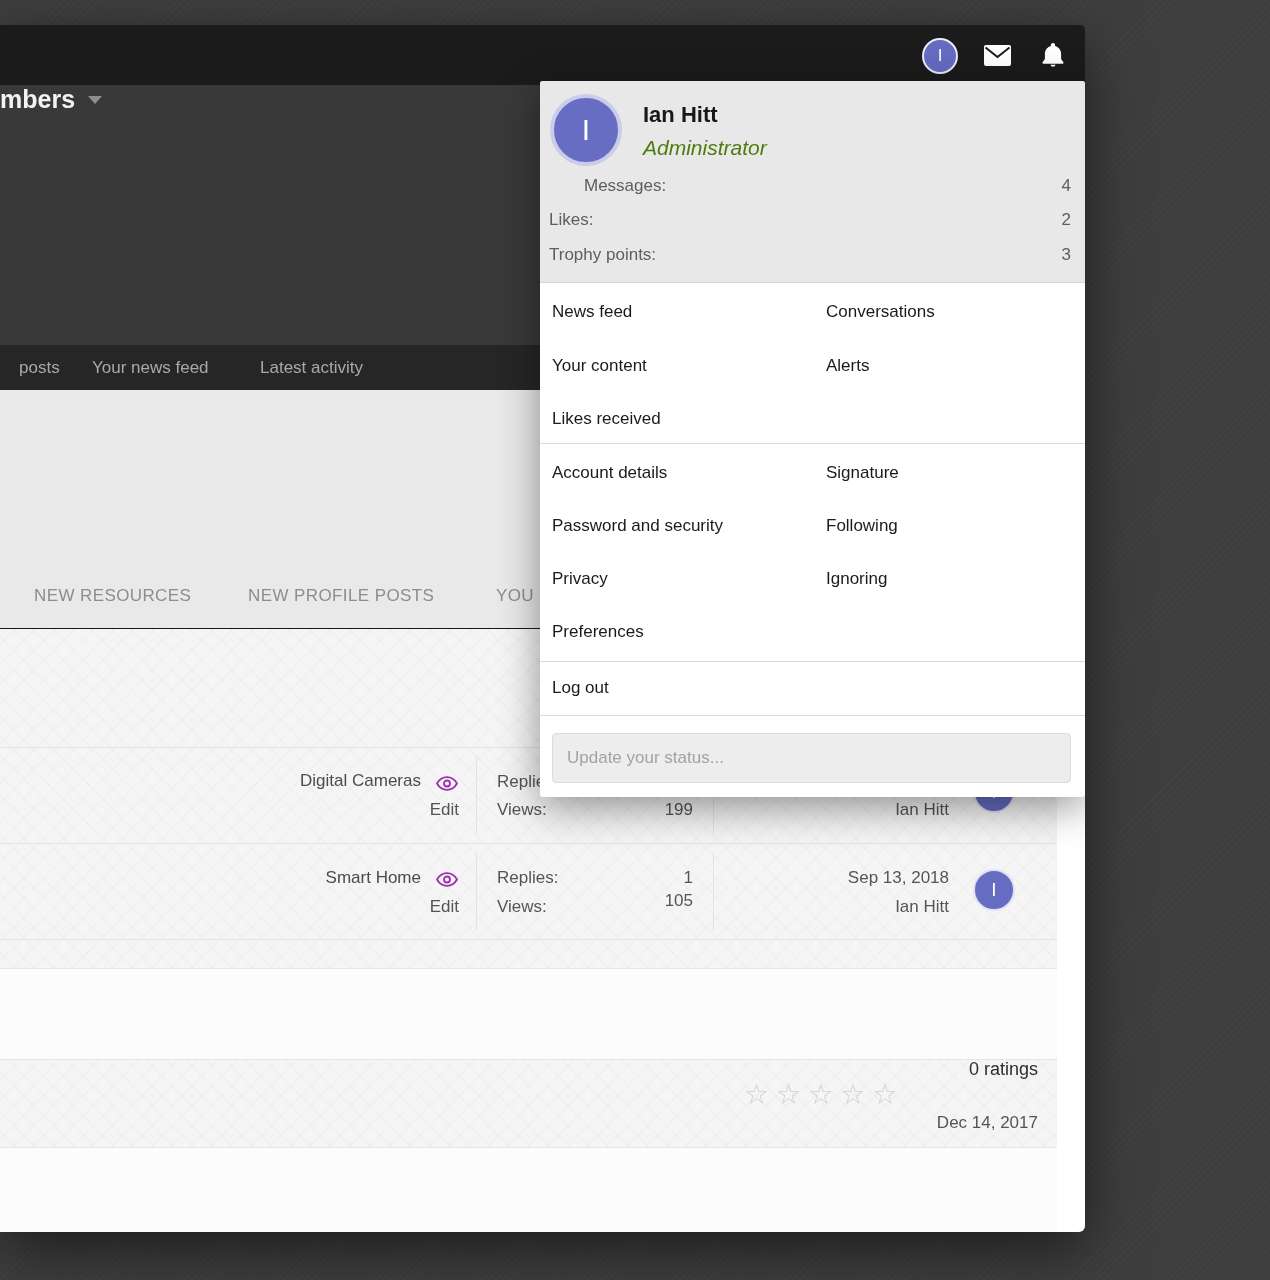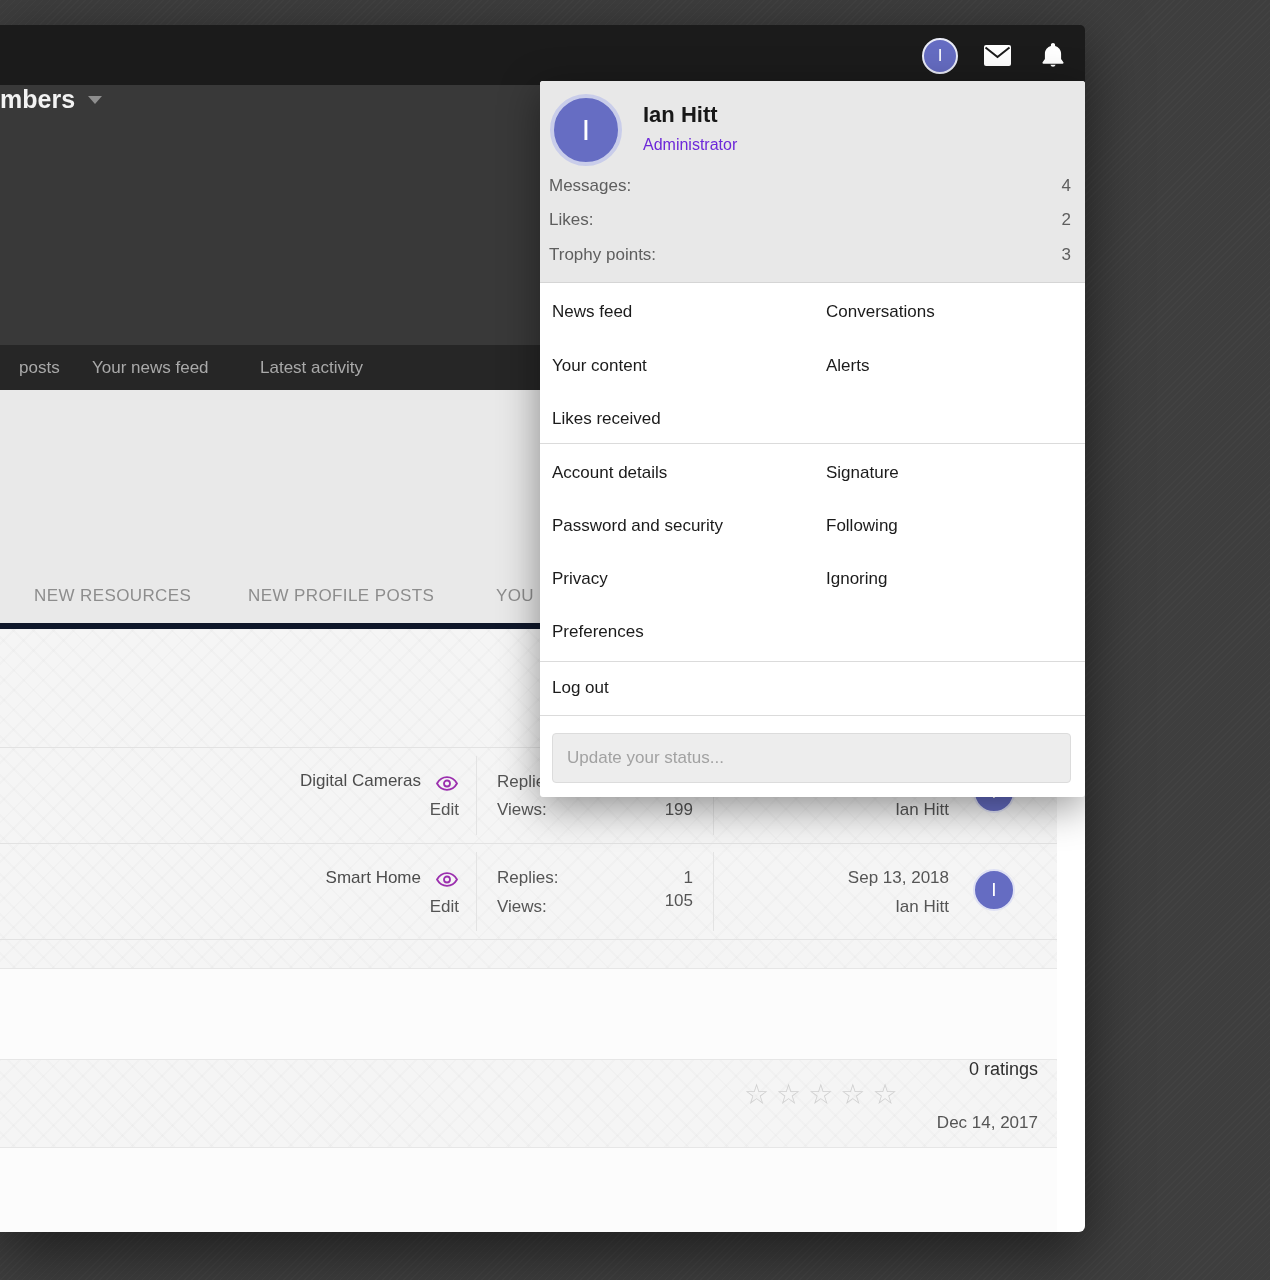--- a/index.html
+++ b/index.html
@@ -45,21 +45,21 @@
     border-top:8px solid #8e8e8e;
   }
 
   
   .navbar { left:0; top:320px; width:1085px; height:45px; background:#262626; }
   .navtab { position:absolute; top:0; height:45px; line-height:45px; font-size:17px; color:#a9a9a9; white-space:nowrap; cursor:pointer;margin-left:19px; }
 
   
   .contentbody { left:0; top:365px; width:1085px; height:842px; background:#ffffff; }
   .contentcol { left:0; top:0; width:1057px; height:842px; border-right:1px solid #e3e3e3; background:#fff; }
-  .grayhead { left:0; top:0; width:1057px; height:239px; background:#e9e9e9; border-bottom:6px solid #0f172a; }
+  .grayhead { left:0; top:0; width:1057px; height:239px; background:#e9e9e9; border-bottom:1px solid #0f172a; }
   .sectab { position:absolute; top:196px; font-size:17px; color:#8d8d8d; letter-spacing:0.4px; white-space:nowrap; cursor:pointer; }
   .patternarea {
     left:0; top:239px; width:1057px; height:603px;
     background-color:#f5f5f5;
     background-image:
       repeating-linear-gradient(45deg, rgba(0,0,0,0.016) 0 2px, transparent 2px 14px),
       repeating-linear-gradient(-45deg, rgba(0,0,0,0.016) 0 2px, transparent 2px 14px);
   }
 
   .rrow { left:0; width:1057px; border-top:1px solid #e2e2e2; }
@@ -87,21 +87,21 @@
     z-index:50;
   }
   .panel-header { position:absolute; left:0; top:0; width:545px; height:202px; background:#e8e8e8; border-bottom:1px solid #d5d5d5; border-radius:3px 3px 0 0; }
   .panel-avatar {
     position:absolute; left:10px; top:13px; width:72px; height:72px; border-radius:50%;
     background:#666dc3; border:4px solid #c9cdea;
     color:#fff; font-size:30px; display:flex; align-items:center; justify-content:center;
     cursor:pointer;
   }
   .panel-name { position:absolute; left:103px; top:21px; font-size:22px; font-weight:bold; color:#181818; white-space:nowrap; }
-  .panel-role { position:absolute; left:103px; top:55px; font-size:16px; color:#6d28d9; white-space:nowrap; }
+  .panel-role { position:absolute; left:103px; top:55px; font-size:21px; color:#4d7c0f; white-space:nowrap;font-style:italic; }
   .stat-label { position:absolute; left:9px; font-size:17px; color:#5e5e5e; white-space:nowrap; }
   .stat-value { position:absolute; right:14px; font-size:17px; color:#5e5e5e; }
   .mi { position:absolute; font-size:17px; color:#1b1b1b; white-space:nowrap; cursor:pointer; }
   .sep { position:absolute; left:0; width:545px; border-top:1px solid #dbdbdb; }
   .status-input {
     position:absolute; left:12px; top:652px; width:519px; height:50px;
     background:#ededed; border:1px solid #dcdcdc; border-radius:4px;
     font-size:17px; color:#333; padding:0 14px;
     font-family:"Liberation Sans","DejaVu Sans",sans-serif;
     outline:none;
@@ -210,21 +210,21 @@
 
   <div class="panel abs">
 
     <div class="panel-header">
       <div class="panel-avatar">
         <span>I</span>
       </div>
       <div class="panel-name">Ian Hitt</div>
       <div class="panel-role">Administrator</div>
 
-      <div class="stat-label" style="top:95px;">Messages:</div>
+      <div class="stat-label" style="top:95px;margin-left:35px;">Messages:</div>
       <div class="stat-value" style="top:95px;">4</div>
       <div class="stat-label" style="top:129px;">Likes:</div>
       <div class="stat-value" style="top:129px;">2</div>
       <div class="stat-label" style="top:164px;">Trophy points:</div>
       <div class="stat-value" style="top:164px;">3</div>
     </div>
 
     <div class="mi" style="left:12px; top:221px;">News feed</div>
     <div class="mi" style="left:286px; top:221px;">Conversations</div>
     <div class="mi" style="left:12px; top:275px;">Your content</div>

